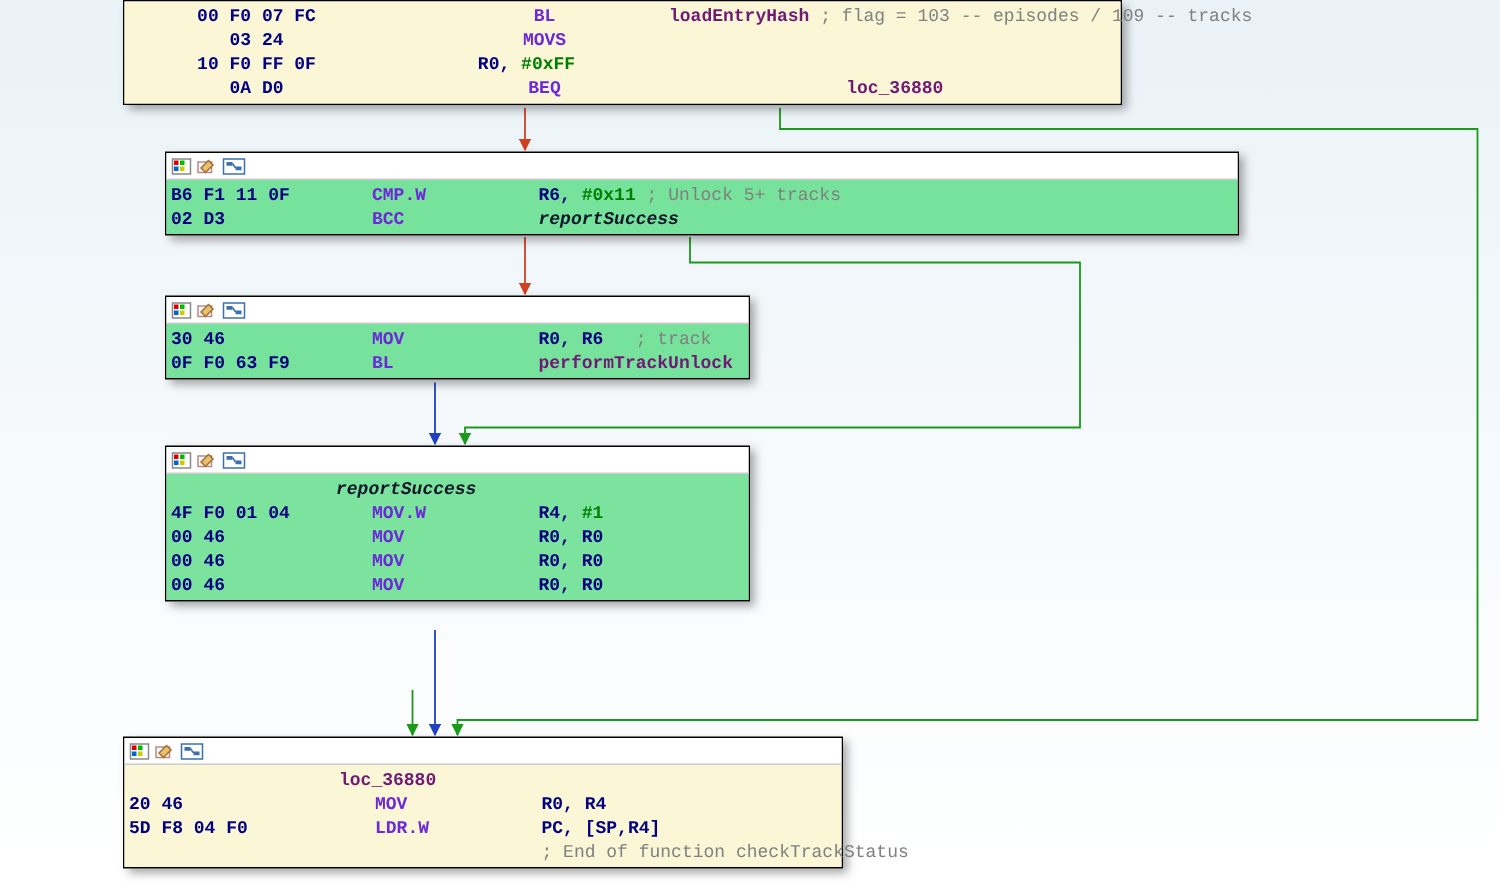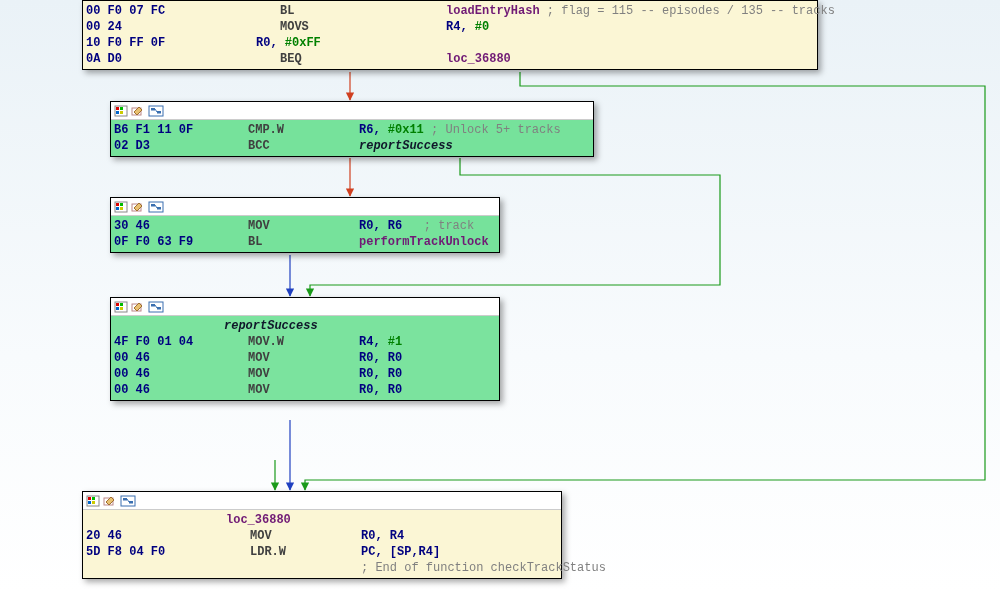--- a/index.html
+++ b/index.html
@@ -42,21 +42,21 @@
   .node .body.green2 { background: #7be39e; }
   .node .body.cream { background: #fbf6d5; }
   .row {
     display: grid;
     grid-template-columns: var(--c1) var(--c2) 1fr;
     white-space: pre;
     line-height: 16px;
     padding-left: 3px;
   }
   .hex { color: #000080; }
-  .mnem { color: #404040; padding-left: 24px; }
+  .mnem { color: #6d28d9; padding-left: 24px; }
   .reg { color: #000080; }
   .num { color: #008000; font-weight: bold; }
   .sym { color: #701a75; }
   .label2 { color: #0f172a; font-style: italic; }
   .comment { color: #808080; font-weight: normal; }
 </style>
 </head>
 <body>
 
 <svg class="connectors">
@@ -80,30 +80,30 @@
 
   <path d="M 460 158 L 460 175 L 720 175 L 720 285 L 310 285 L 310 296" stroke="#1a9a1a" stroke-width="1.2" fill="none" marker-end="url(#arr-green)"></path>
 
   <path d="M 290 255 L 290 296" stroke="#2040c0" stroke-width="1.2" fill="none" marker-end="url(#arr-blue)"></path>
 
   <path d="M 290 420 L 290 490" stroke="#2040c0" stroke-width="1.2" fill="none" marker-end="url(#arr-blue)"></path>
 
   <path d="M 275 460 L 275 490" stroke="#1a9a1a" stroke-width="1.2" fill="none" marker-end="url(#arr-green)"></path>
 </svg>
 
-<div class="node" style="left:82px; top:0px; width:736px;">
+<div class="node" style="left:82px; top:0px; width:666px;text-align:center;">
   <div class="body cream" id="b1" style="--c1:170px; --c2:190px;">
-      <div class="row"><span class="hex">00 F0 07 FC</span><span class="mnem">BL</span><span><span class="sym">loadEntryHash</span><span class="comment"> ; flag = 115 -- episodes / 135 -- tracks</span></span></div>
-      <div class="row"><span class="hex">00 24</span><span class="mnem">MOVS</span><span><span class="reg">R4, </span><span class="num">#0</span></span></div>
+      <div class="row"><span class="hex">00 F0 07 FC</span><span class="mnem">BL</span><span><span class="sym">loadEntryHash</span><span class="comment"> ; flag = 103 -- episodes / 109 -- tracks</span></span></div>
+      <div class="row"><span class="hex">03 24</span><span class="mnem">MOVS</span></div>
       <div class="row"><span class="hex">10 F0 FF 0F</span><span><span class="reg">R0, </span><span class="num">#0xFF</span></span></div>
       <div class="row"><span class="hex">0A D0</span><span class="mnem">BEQ</span><span><span class="sym">loc_36880</span></span></div>
     </div>
 </div>
 
-<div class="node" style="left:110px; top:101px; width:484px;">
+<div class="node" style="left:110px; top:101px; width:716px;">
   <div class="titlebar">
     <span class="ico">
         <svg width="14" height="12">
           <rect x="1" y="1" width="12" height="10" fill="#fff" stroke="#888"></rect>
           <rect x="2" y="2" width="3" height="3" fill="#d00"></rect>
           <rect x="6" y="2" width="3" height="3" fill="#0b0"></rect>
           <rect x="2" y="6" width="3" height="3" fill="#06c"></rect>
           <rect x="6" y="6" width="3" height="3" fill="#cc0"></rect>
         </svg>
       </span>

